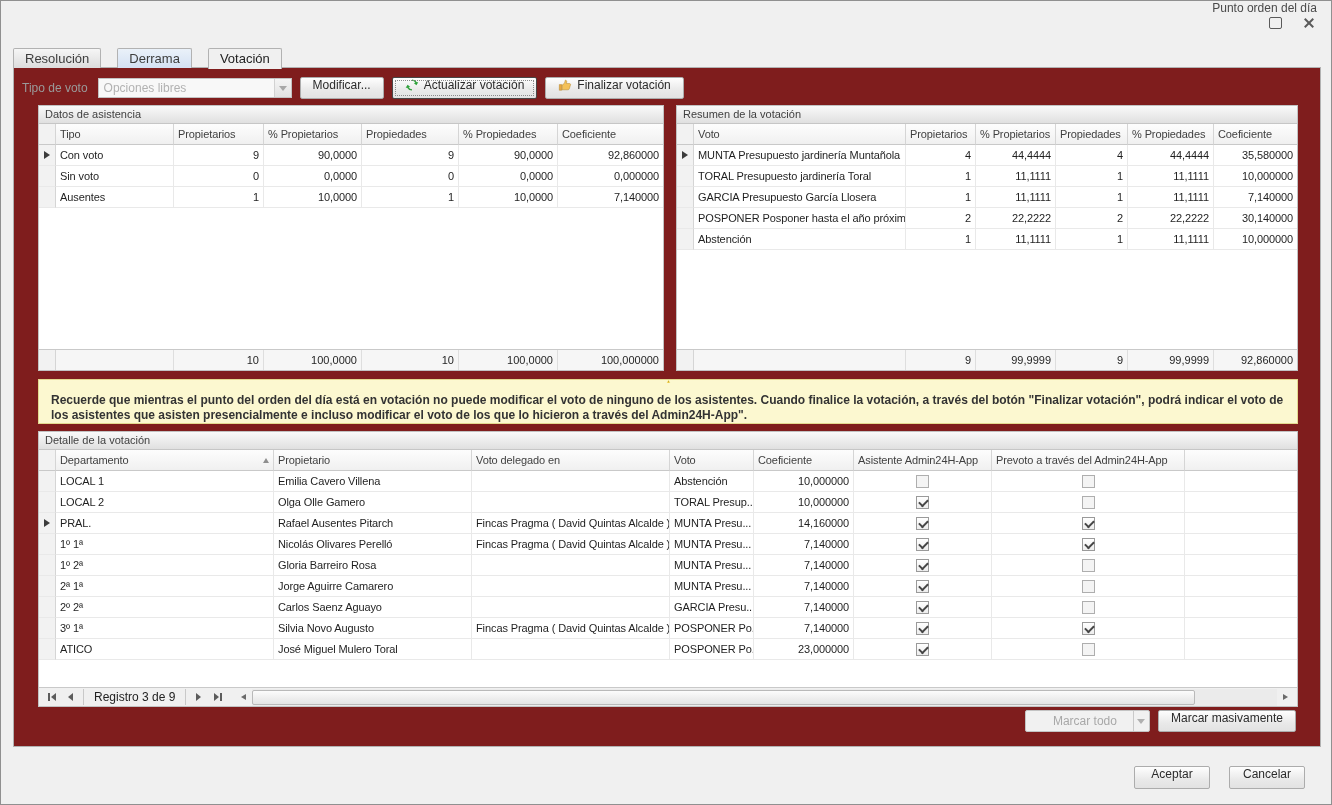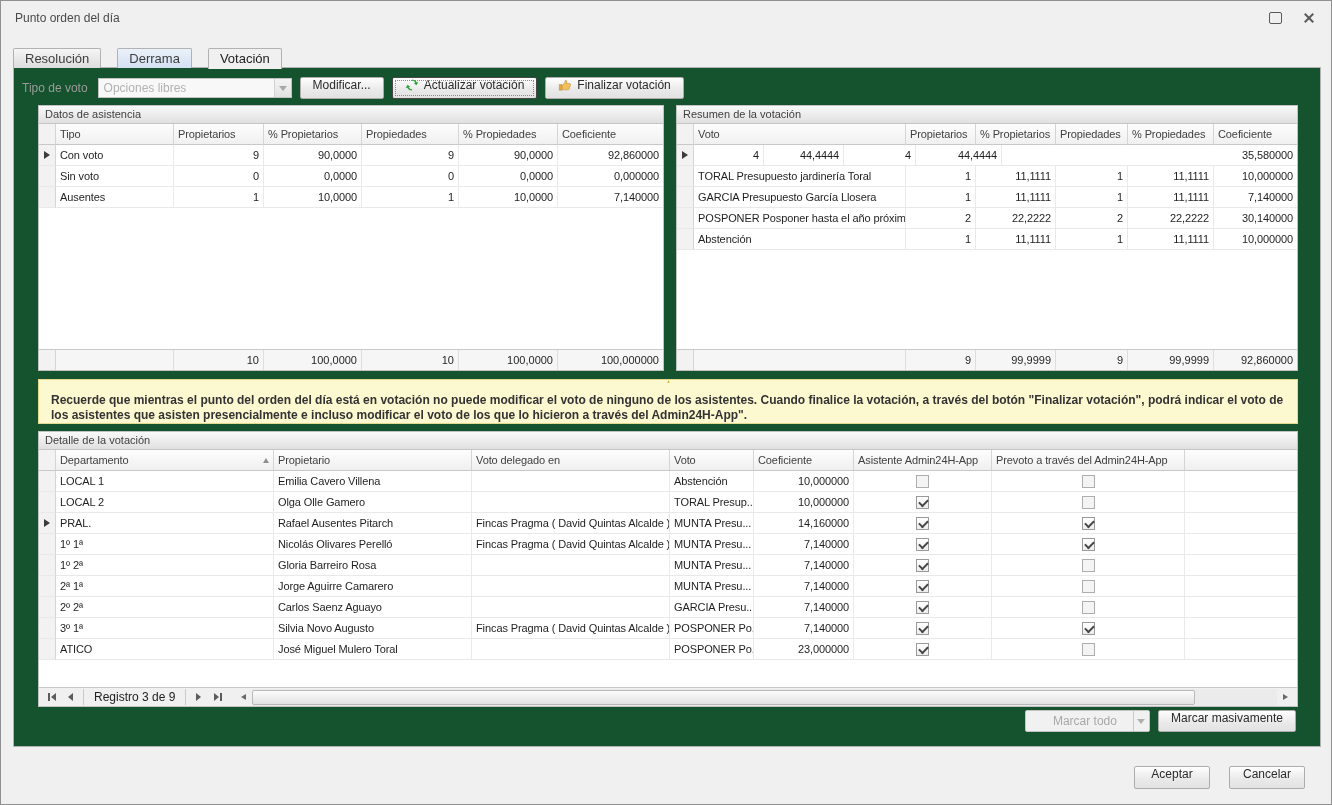--- a/index.html
+++ b/index.html
@@ -2,38 +2,38 @@
 <html style="--warning-bg: #fcf8d0; --warning-border: #e3d98f; --refresh-green: #2fa23a; --thumb-gold: #f4c159;"><head>
 <meta charset="utf-8">
 <style>
   * { margin:0; padding:0; box-sizing:border-box; }
   html,body { width:1332px; height:805px; overflow:hidden; }
   body { font-family:"Liberation Sans", sans-serif; background:#d8d8d8; color:#333; cursor:default; }
 
   .window { position:relative; width:1332px; height:805px; background:#f0f0f0; border:1px solid #909090; }
 
   
-  .titlebar { height:34px; display:flex; align-items:center; padding:8px 14px; }
+  .titlebar { height:34px; display:flex; align-items:flex-end; padding:0 14px;flex-direction:column; }
   .title { font-size:12px; color:#4a4a4a; }
   .tb-icons { margin-left:auto; display:flex; gap:18px; align-items:center; }
   .tb-btn { width:16px; height:16px; position:relative; display:flex; align-items:center; justify-content:center; cursor:pointer; }
   .tb-btn.restore::before { content:""; width:11px; height:10px; border:1px solid #5a5a5a; border-radius:2px; }
   .tb-btn.close::before, .tb-btn.close::after { content:""; position:absolute; width:12px; height:2px; background:#5a5a5a; top:7px; left:2px; }
   .tb-btn.close::before { transform:rotate(45deg); }
   .tb-btn.close::after  { transform:rotate(-45deg); }
 
   
   .tabs { position:absolute; left:12px; top:46px; display:flex; align-items:flex-end; height:21px; z-index:5; }
   .tab { height:20px; line-height:19px; padding:0 11px; font-size:13px; color:#3d3d3d;
          background:linear-gradient(#f6f6f6,#dcdcdc); border:1px solid #b2b2b2; border-bottom:none;
          border-radius:2px 2px 0 0; margin-right:16px; cursor:pointer; white-space:nowrap; }
   .tab.hot { background:linear-gradient(#eaf1f9,#d4e1f3); }
   .tab.active { height:21px; background:#f0f0f0; margin-bottom:-1px; position:relative; z-index:6; color:#222; }
 
-  .tab-page { position:absolute; left:12px; top:66px; width:1308px; height:680px; border:1px solid #b2b2b2; background:#14532d; }
+  .tab-page { position:absolute; left:12px; top:66px; width:1308px; height:680px; border:1px solid #b2b2b2; background:#7f1d1d; }
 
   
   .toolbar { position:absolute; left:8px; top:9px; display:flex; align-items:center; gap:8px; }
   .lbl { font-size:12px; color:#9a9a9a; margin-right:2px; }
   .combo { width:194px; height:20px; border:1px solid #c2c2c2; background:#f8f8f8; display:flex; cursor:default; }
   .combo-text { flex:1; padding:2px 5px; font-size:12px; color:#b2b2b2; white-space:nowrap; overflow:hidden; }
   .combo-btn { width:17px; border-left:1px solid #d2d2d2; background:linear-gradient(#f4f4f4,#e2e2e2); display:flex; align-items:center; justify-content:center; }
   .combo-btn::before { content:""; width:0; height:0; border:4px solid transparent; border-bottom:none; border-top:5px solid #a8a8a8; }
 
   .btn { display:inline-flex; justify-content:center; gap:5px; height:22px; padding:0 12px;
@@ -260,20 +260,21 @@
             </div>
           <div class="hcell g2-c5">
               <span>Coeficiente</span>
             </div>
         </div>
         <div class="gbody">
             <div class="grid-row">
               <div class="cell ind">
                 <span class="row-arrow"></span>
               </div>
+              <div class="cell g2-c0">MUNTA Presupuesto jardinería Muntañola</div>
               <div class="cell g2-c1 num">4</div>
               <div class="cell g2-c2 num">44,4444</div>
               <div class="cell g2-c3 num">4</div>
               <div class="cell g2-c4 num">44,4444</div>
               <div class="cell g2-c5 num">35,580000</div>
             </div>
             <div class="grid-row">
               <div class="cell ind"></div>
               <div class="cell g2-c0">TORAL Presupuesto jardinería Toral</div>
               <div class="cell g2-c1 num">1</div>

